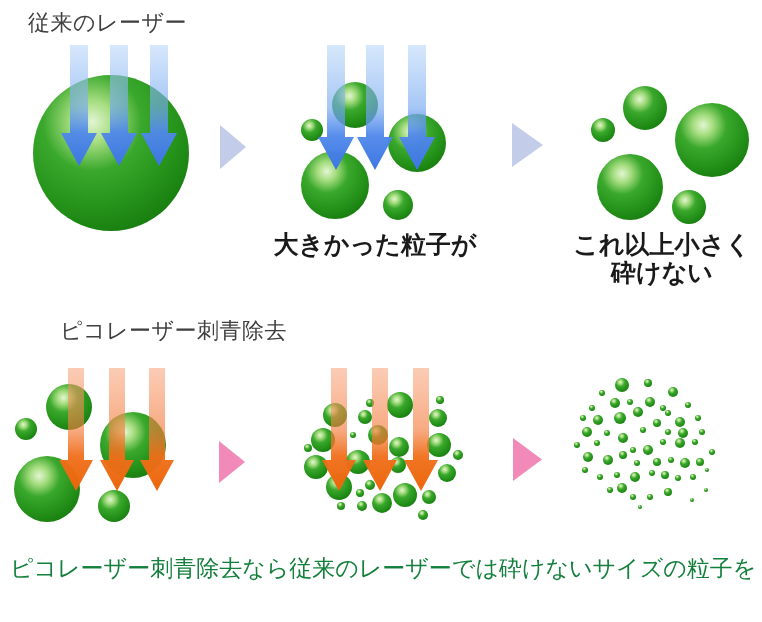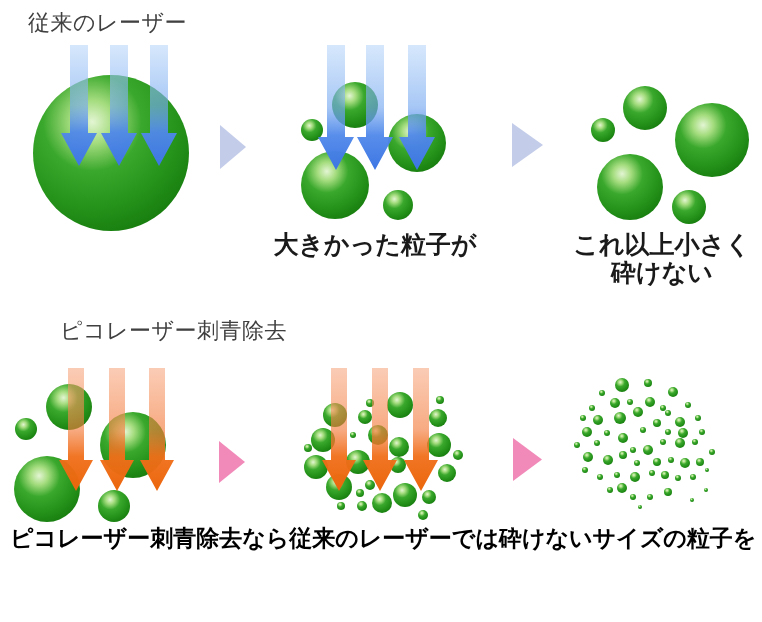--- a/index.html
+++ b/index.html
@@ -28,25 +28,25 @@
     text-align:center;
     font-size:25px;
     font-weight:bold;
     color:#1a1a1a;
     line-height:28px;
   }
   .caption-stage2{left:250px;}
   .caption-stage3{left:537px;}
   .footer{
     position:absolute;
-    left:10px;top:522px;
+    left:10px;top:552px;
     width:750px;
     font-size:23px;
-    font-weight:bold;
-    color:#000000;
+    font-weight:normal;
+    color:#15803d;
     line-height:33px;
     white-space:nowrap;
   }
 </style>
 </head>
 <body>
 
 <div class="canvas">
 
   <svg id="figure-svg" width="762" height="622" viewBox="0 0 762 622">

